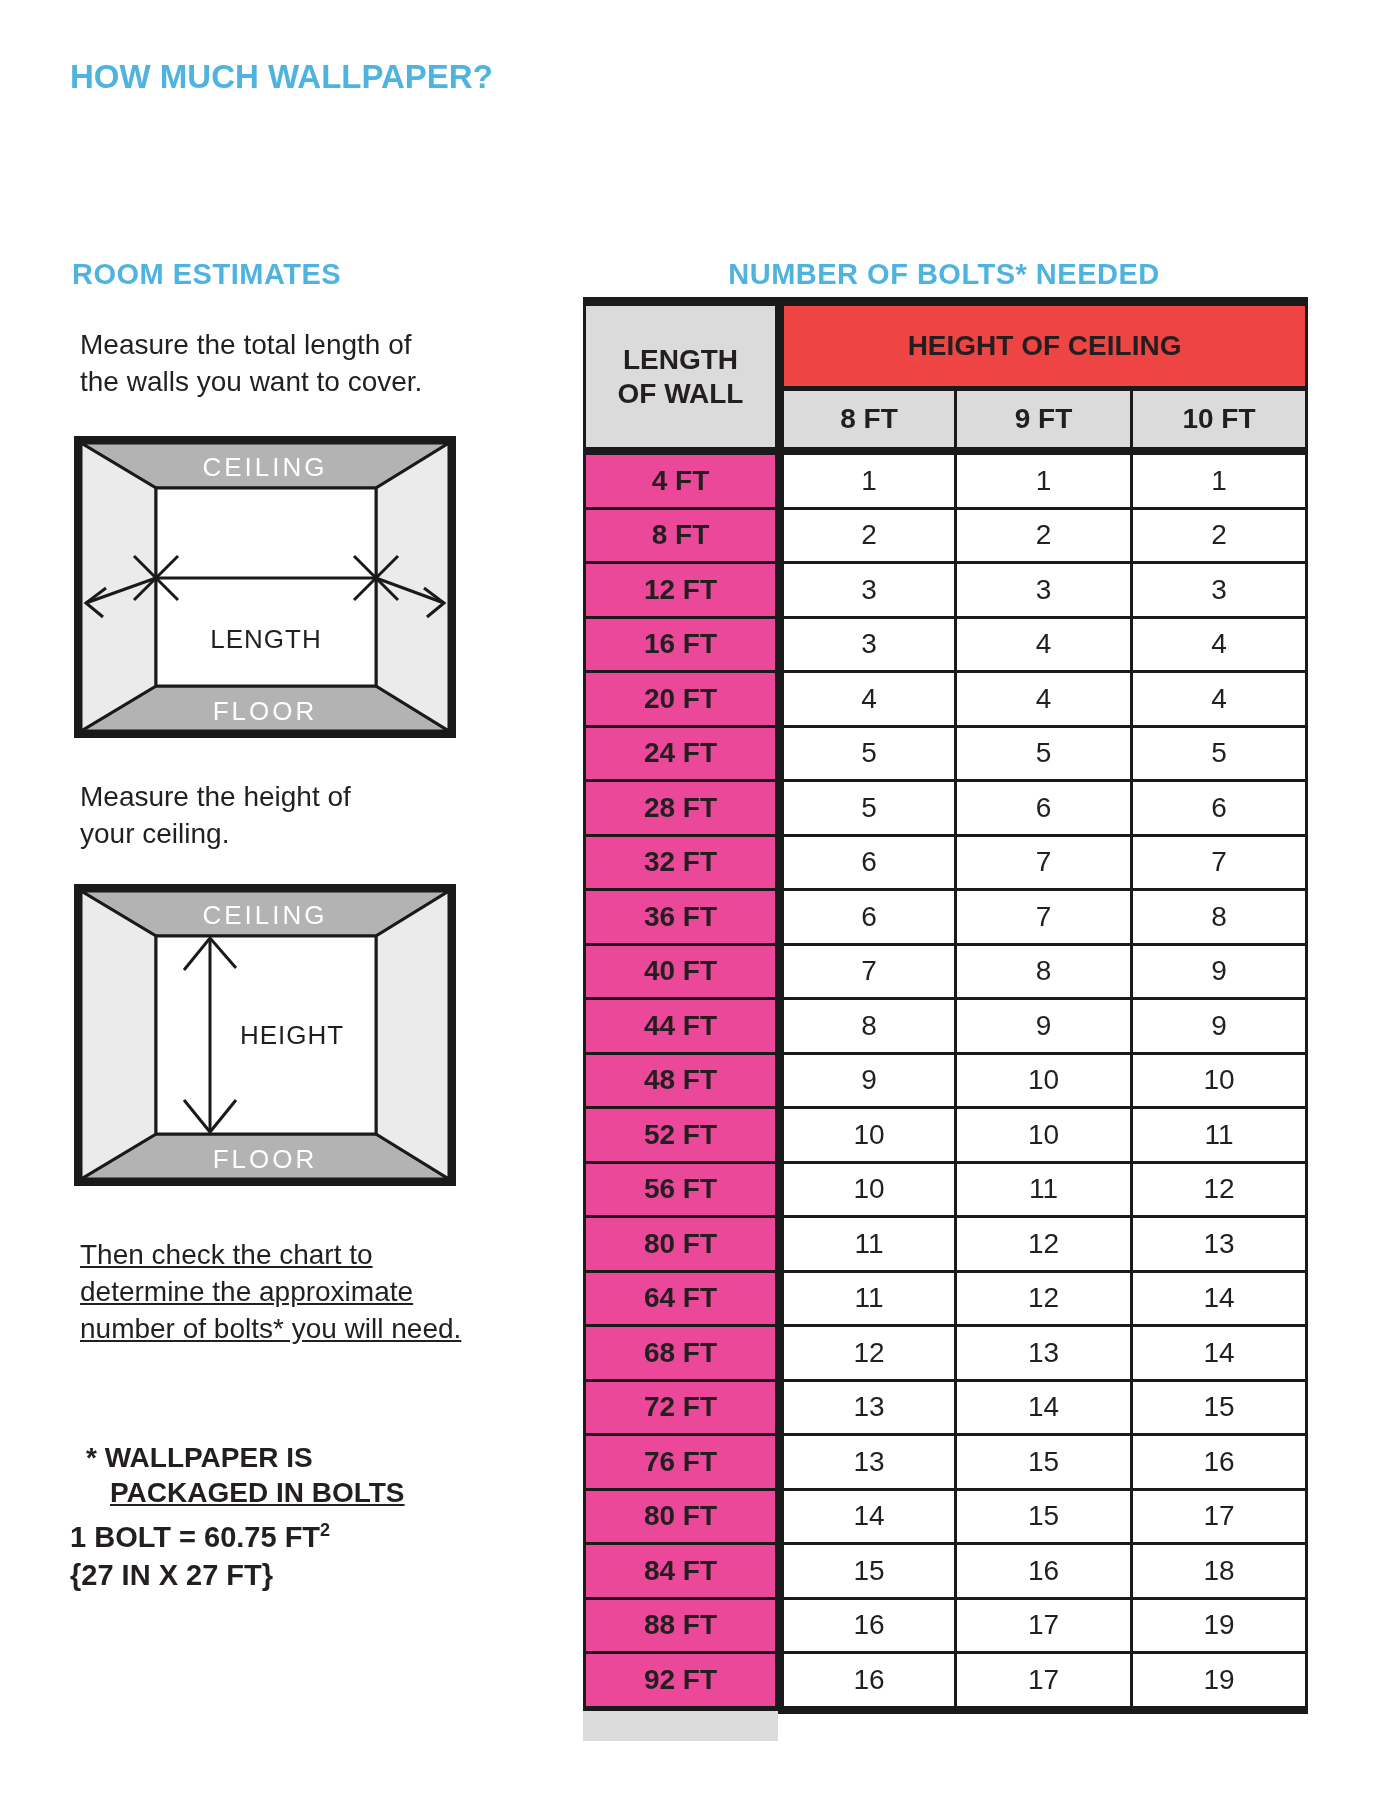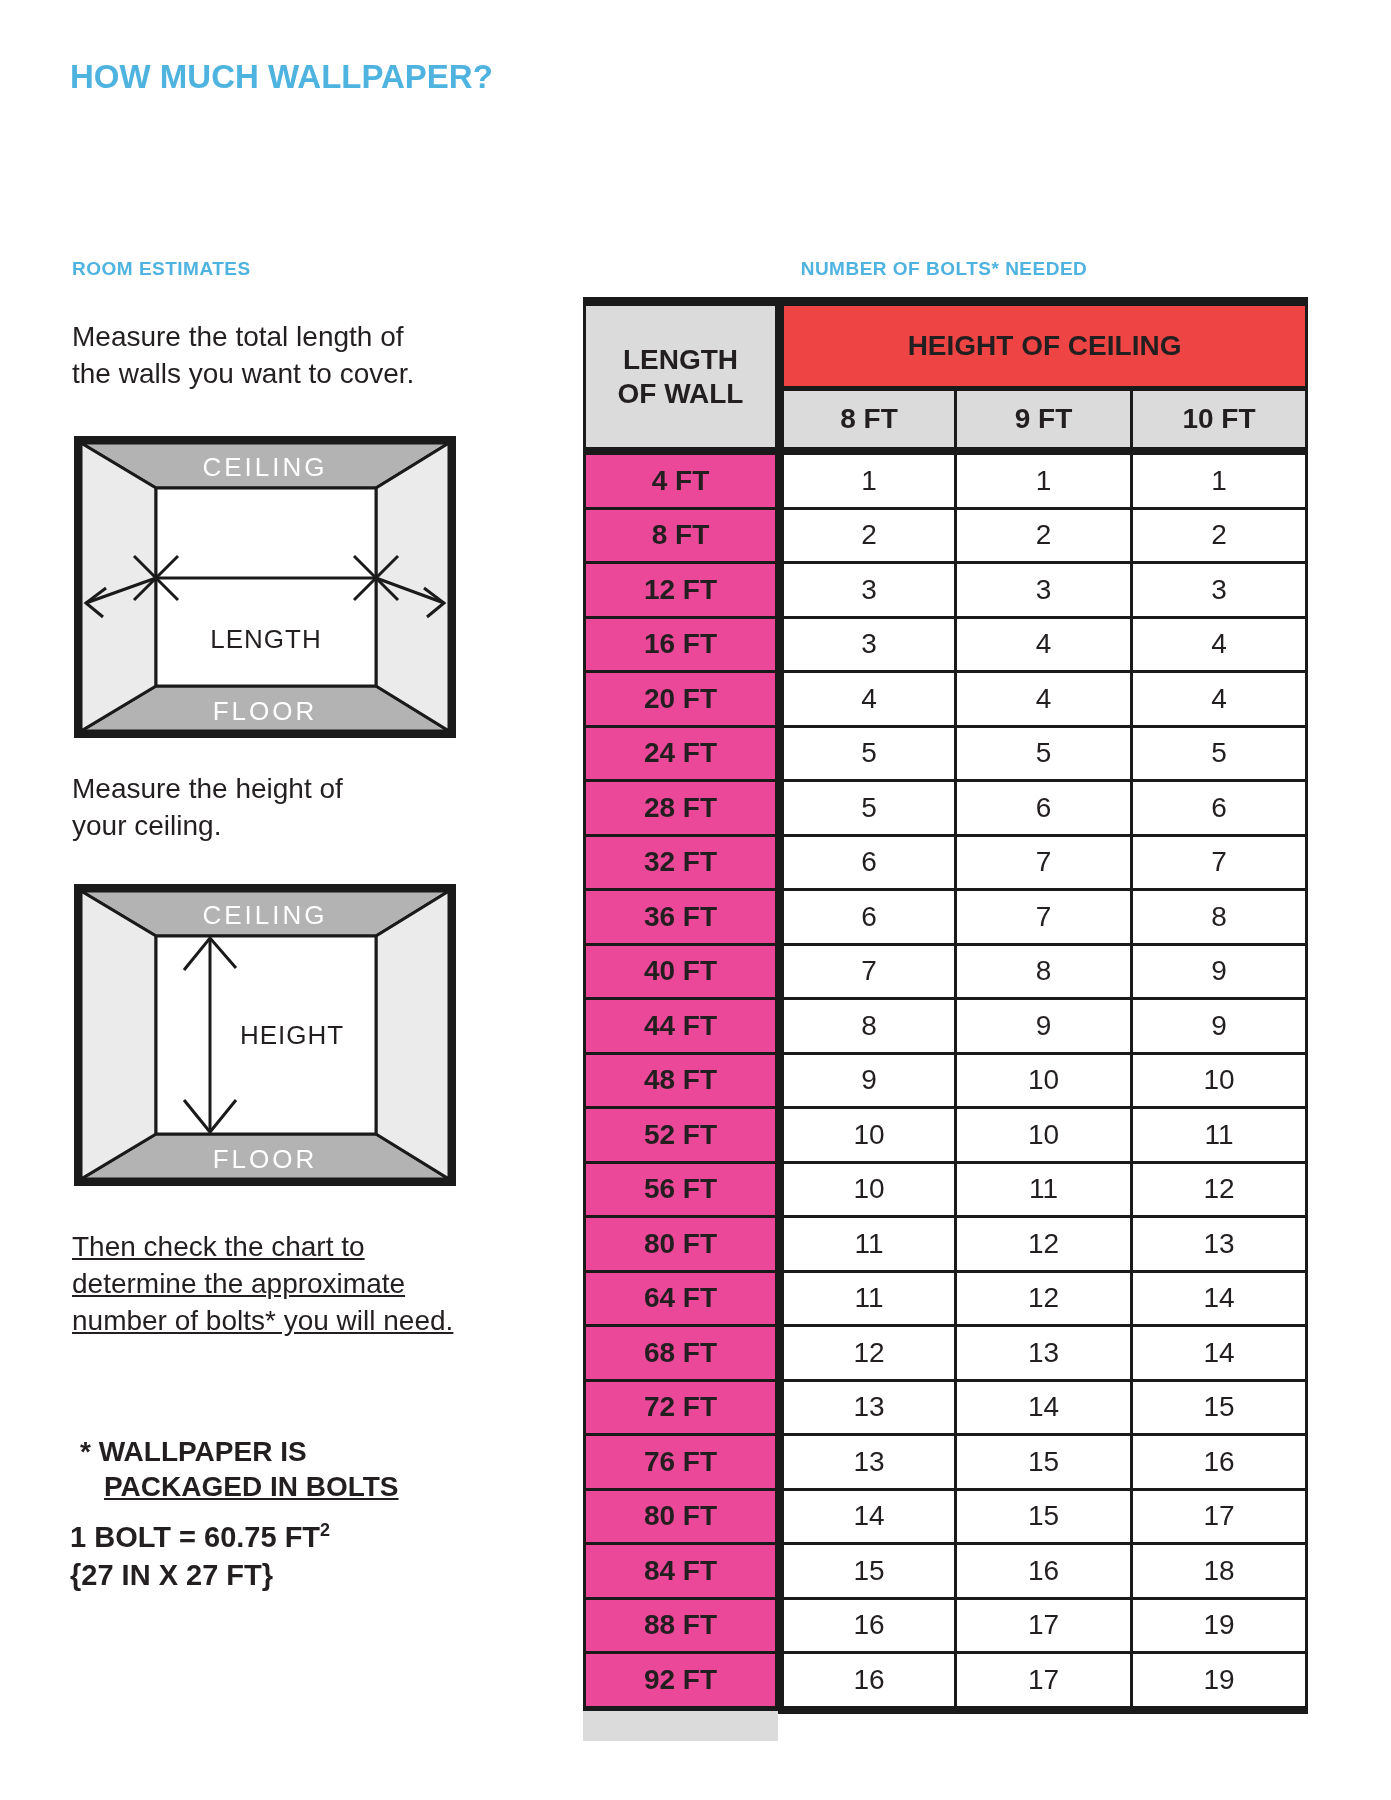--- a/index.html
+++ b/index.html
@@ -5,35 +5,35 @@
   html,body{margin:0;padding:0;background:#ffffff;}
   .page{
     position:relative;width:1391px;height:1800px;background:#ffffff;
     font-family:"Liberation Sans",sans-serif;color:#231F20;overflow:hidden;
   }
   .page-title{
     position:absolute;left:70px;top:58px;margin:0;
     font-size:33px;font-weight:bold;letter-spacing:0px;
   }
   .section-heading{
-    position:absolute;margin:0;font-size:19px;font-weight:bold;letter-spacing:0.5px;
+    position:absolute;margin:0;font-size:29px;font-weight:bold;letter-spacing:0.5px;
   }
   .left-heading{left:72px;top:258px;}
   .table-heading{left:583px;top:258px;width:722px;text-align:center;}
   .body-text{
-    position:absolute;left:72px;margin:0;font-size:28px;line-height:37px;color:#231F20;
+    position:absolute;left:72px;margin:8px;font-size:28px;line-height:37px;color:#231F20;
   }
   .para1{top:318px;}
   .para2{top:770px;}
   .para3{top:1228px;text-decoration:underline;}
   .diagram{position:absolute;left:74px;width:382px;height:302px;}
   .diagram1{top:436px;}
   .diagram2{top:884px;}
   .footnote{
-    position:absolute;left:70px;top:1424px;margin:10px;
+    position:absolute;left:70px;top:1424px;margin:16px;
     font-size:28px;line-height:35px;font-weight:bold;
   }
   .footnote .line2{padding-left:24px;display:block;text-decoration:underline;}
   .bolt-info{
     position:absolute;left:70px;top:1518px;margin:0;
     font-size:29px;line-height:38px;font-weight:bold;
   }
   .bolt-info sup{font-size:18px;vertical-align:super;line-height:0;}
   .bolts-table{
     position:absolute;left:583px;top:297px;width:722px;

